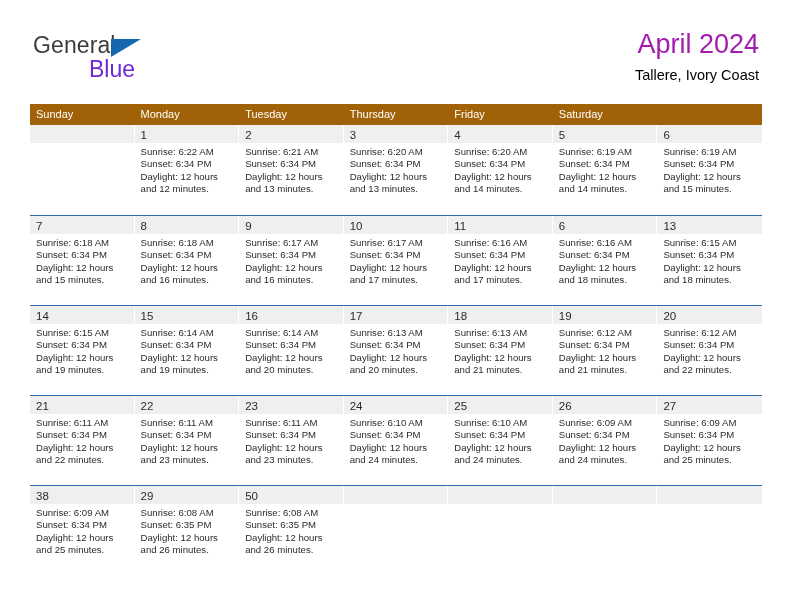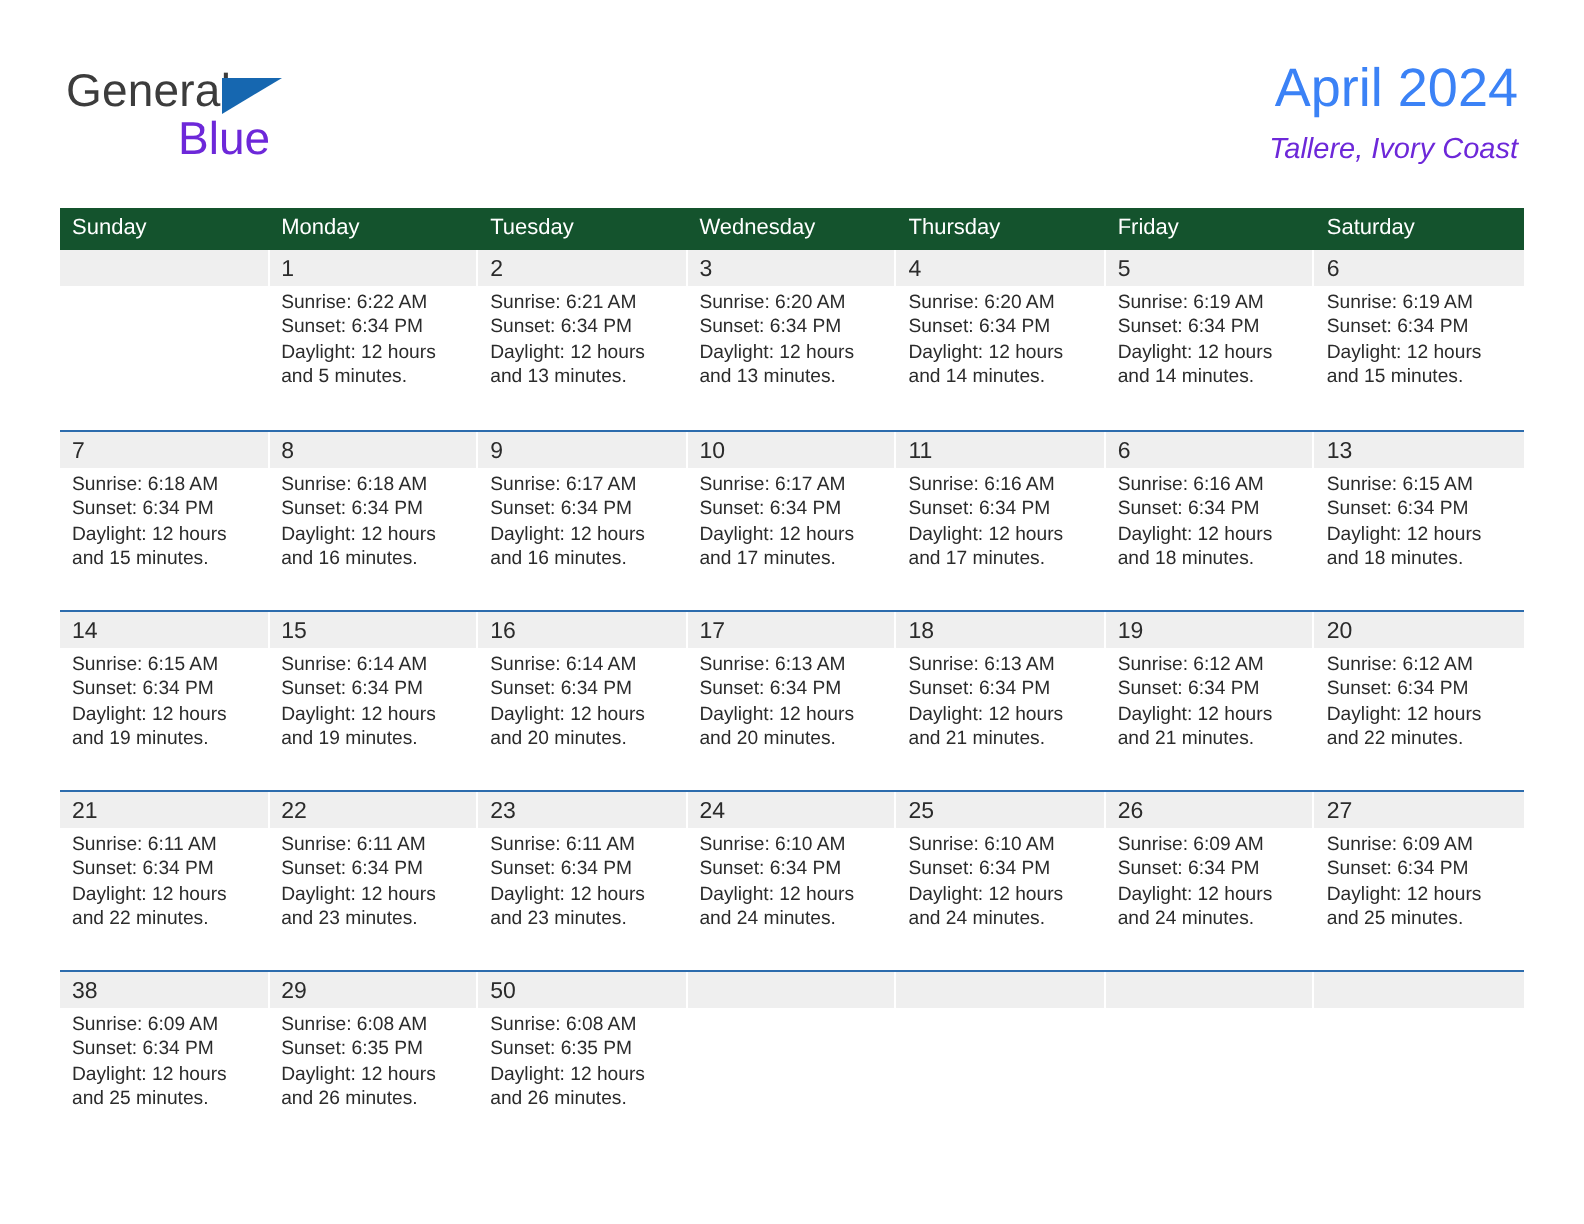--- a/index.html
+++ b/index.html
@@ -66,44 +66,43 @@
   }
 
   .title-block {
     position: absolute;
     right: 33px;
     top: 28px;
     text-align: right;
   }
   .cal-title {
     font-size: 27px;
-    color: #3b82f6;
+    color: #a21caf;
     line-height: 33px;
     white-space: nowrap;
   }
   .cal-subtitle {
     margin-top: 5px;
     font-size: 14.5px;
-    color: #6d28d9;
+    color: #000000;
     line-height: 18px;
     white-space: nowrap;
-    font-style: italic;
   }
 
   
   .calendar {
     position: absolute;
     left: 30px;
     top: 104px;
     width: 732px;
   }
 
   .dow-row {
     display: flex;
-    background: #14532d;
+    background: #a16207;
     height: 21px;
   }
   .dow-cell {
     flex: 0 0 104.57px;
     width: 104.57px;
     box-sizing: border-box;
     padding-left: 6px;
     color: #ffffff;
     font-size: 11px;
     line-height: 21px;
@@ -177,37 +176,36 @@
       <div class="cal-subtitle">Tallere, Ivory Coast</div>
     </div>
 
   </div>
 
   <div class="calendar">
     <div class="dow-row" id="dow-row">
         <div class="dow-cell">Sunday</div>
         <div class="dow-cell">Monday</div>
         <div class="dow-cell">Tuesday</div>
-        <div class="dow-cell">Wednesday</div>
         <div class="dow-cell">Thursday</div>
         <div class="dow-cell">Friday</div>
         <div class="dow-cell">Saturday</div>
       </div>
     <div id="weeks-container">
         <div class="week-row first">
           <div class="day-cell empty">
             <div class="daynum-band"><span class="daynum"></span></div>
           </div>
           <div class="day-cell">
             <div class="daynum-band"><span class="daynum">1</span></div>
             <div class="day-details">
               <div class="detail-line">Sunrise: 6:22 AM</div>
               <div class="detail-line">Sunset: 6:34 PM</div>
               <div class="detail-line">Daylight: 12 hours</div>
-              <div class="detail-line">and 5 minutes.</div>
+              <div class="detail-line">and 12 minutes.</div>
             </div>
           </div>
           <div class="day-cell">
             <div class="daynum-band"><span class="daynum">2</span></div>
             <div class="day-details">
               <div class="detail-line">Sunrise: 6:21 AM</div>
               <div class="detail-line">Sunset: 6:34 PM</div>
               <div class="detail-line">Daylight: 12 hours</div>
               <div class="detail-line">and 13 minutes.</div>
             </div>

